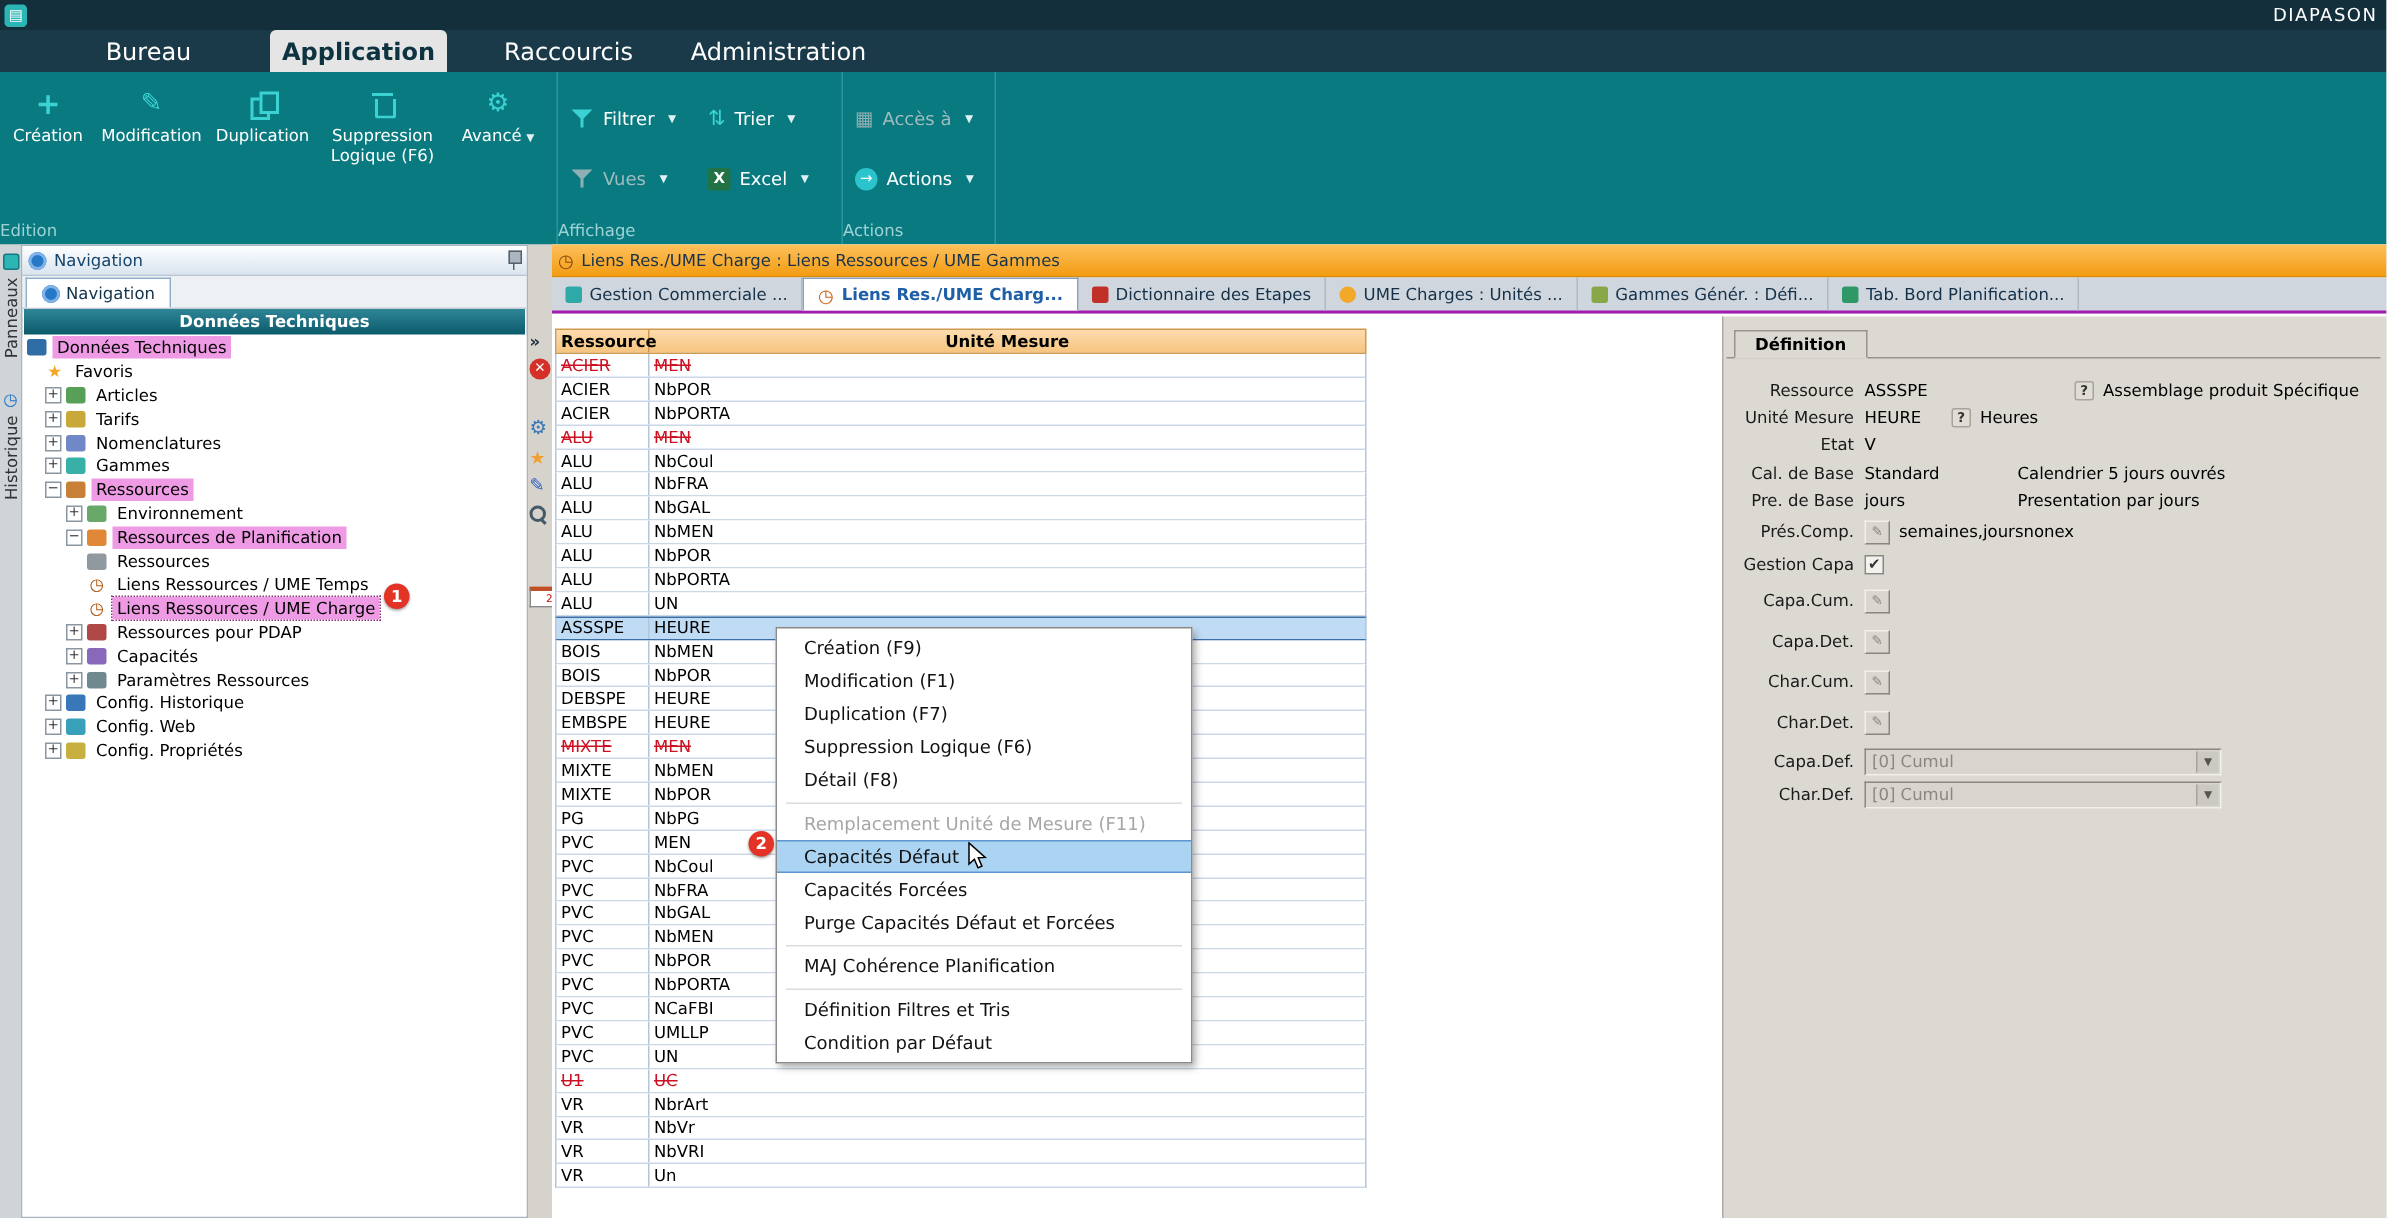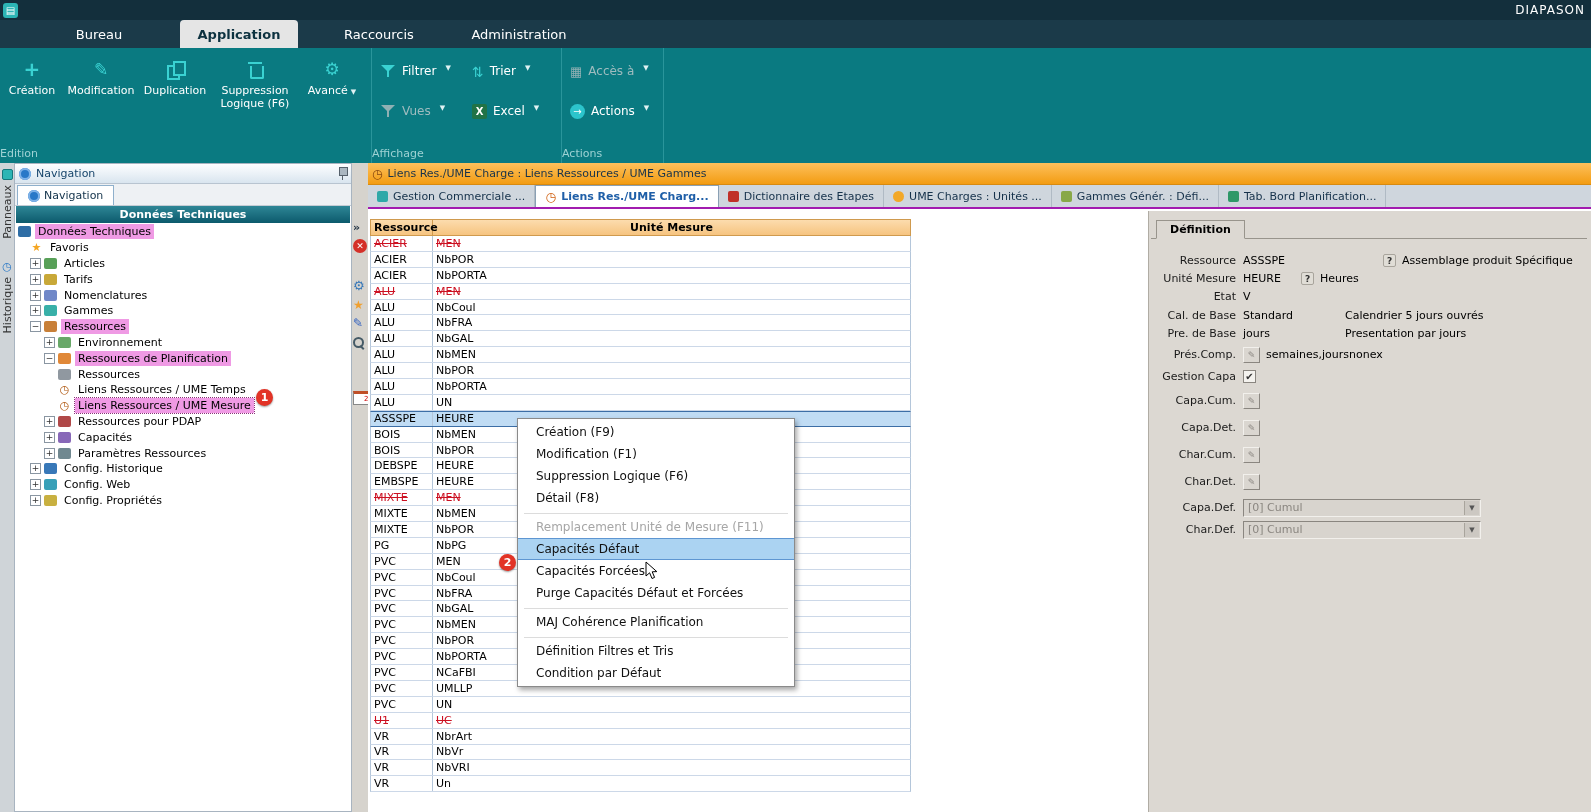--- a/index.html
+++ b/index.html
@@ -7,21 +7,21 @@
   body { font-family:"DejaVu Sans","Liberation Sans",sans-serif; font-size:11px; color:#000; background:#d6d3cd; }
   .app { position:relative; width:1591px; height:812px; }
 
   
   .titlebar { position:absolute; left:0; top:0; right:0; height:20px; background:#132f3c; display:flex; align-items:center; }
   .app-logo { width:15px; height:15px; margin-left:3px; background:#2cb5b5; border-radius:3px; color:#fff; font-size:10px; display:flex; align-items:center; justify-content:center; }
   .app-title { position:absolute; right:6px; color:#fff; font-size:12px; letter-spacing:1px; }
 
   
   .tabstrip { position:absolute; left:0; top:20px; right:0; height:28px; background:#1b3a49; display:flex; align-items:stretch; padding-left:40px; }
-  .main-tab { width:118px; margin-right:22px; color:#fff; font-size:13px; display:flex; align-items:center; justify-content:center; }
+  .main-tab { width:118px; margin-right:22px; color:#fff; font-size:16px; display:flex; align-items:center; justify-content:center; }
   .main-tab.active { background:#e5e5e5; color:#0d3240; font-weight:bold; border-radius:4px 4px 0 0; }
 
   
   .ribbon { position:absolute; left:0; top:48px; right:0; height:115px; background:#0a7a81; }
   .rgroup { position:absolute; top:0; bottom:0; border-right:1px solid #2a959b; }
   .rg-edition { left:0; width:372px; }
   .rg-affichage { left:372px; width:190px; }
   .rg-actions { left:562px; width:102px; }
   .group-label { position:absolute; bottom:3px; left:0; right:0; text-align:left; color:#9ed2d4; font-size:11px; }
   .big-buttons { display:flex; align-items:flex-start; gap:7px; padding:11px 4px 0 6px; }
@@ -31,21 +31,21 @@
   .w52{width:52px}.w72{width:72px}.w62{width:62px}.w84{width:84px}.w56{width:56px}
   .plusicon { font-size:20px; font-weight:bold; }
   .dupicon { position:relative; width:17px; height:17px; }
   .dupicon::before,.dupicon::after { content:""; position:absolute; width:9px; height:11px; border:2px solid #3ad2d2; background:#0a7a81; }
   .dupicon::before { left:0; top:4px; } .dupicon::after { left:6px; top:0; }
   .trashicon { position:relative; width:14px; height:17px; }
   .trashicon::before { content:""; position:absolute; left:2px; top:5px; width:10px; height:11px; border:2px solid #3ad2d2; border-top:none; border-radius:0 0 2px 2px; }
   .trashicon::after { content:""; position:absolute; left:0; top:1px; width:14px; height:2px; background:#3ad2d2; }
   .caret { font-size:7px; color:#dff2f3; margin-left:3px; }
   .small-grid { display:grid; grid-template-columns:92px 92px; grid-auto-rows:30px; padding:16px 0 0 4px; row-gap:10px; }
-  .smallbtn { display:flex; align-items:flex-start; gap:6px; color:#fff; font-size:12px; padding-left:4px; }
+  .smallbtn { display:flex; align-items:center; gap:6px; color:#fff; font-size:12px; padding-left:4px; }
   .smallbtn.disabled { color:#9fbcbf; }
   .funnel { position:relative; width:16px; height:14px; flex:none; }
   .funnel::before { content:""; position:absolute; left:1px; top:1px; border-left:7px solid transparent; border-right:7px solid transparent; border-top:7px solid #3ad2d2; }
   .funnel::after { content:""; position:absolute; left:7px; top:7px; width:2px; height:6px; background:#3ad2d2; }
   .funnel.gray::before { border-top-color:#8fb0b3; } .funnel.gray::after { background:#8fb0b3; }
   .triericon { color:#3ad2d2; font-size:14px; }
   .excelicon { width:15px; height:15px; background:#217346; border-radius:2px; color:#fff; font-size:10px; font-weight:bold; display:flex; align-items:center; justify-content:center; flex:none; }
   .accesicon { color:#8fb0b3; font-size:13px; }
   .actcircle { width:15px; height:15px; border-radius:50%; background:#2cc4cc; color:#fff; font-size:10px; display:flex; align-items:center; justify-content:center; flex:none; }
 
@@ -336,21 +336,21 @@
 
         <div class="tree-item i3">
 
           <span class="ticon clockitem"></span>
           <span class="lbl">Liens Ressources /  UME Temps</span>
         </div>
 
         <div class="tree-item i3 selpink">
 
           <span class="ticon clockitem"></span>
-          <span class="lbl">Liens Ressources /  UME Mesure</span>
+          <span class="lbl">Liens Ressources /  UME Charge</span>
         </div>
 
         <div class="tree-item i2">
           <span class="exp plus"></span>
           <span class="ticon pdap"></span>
           <span class="lbl">Ressources pour PDAP</span>
         </div>
 
         <div class="tree-item i2">
           <span class="exp plus"></span>
@@ -696,20 +696,23 @@
   <div class="context-menu">
 
       <div class="menu-row">
         <span>Création (F9)</span>
       </div>
 
       <div class="menu-row">
         <span>Modification (F1)</span>
       </div>
 
+      <div class="menu-row">
+        <span>Duplication (F7)</span>
+      </div>
 
       <div class="menu-row">
         <span>Suppression Logique (F6)</span>
       </div>
 
       <div class="menu-row">
         <span>Détail (F8)</span>
       </div>
 
       <div class="menu-row sep">

